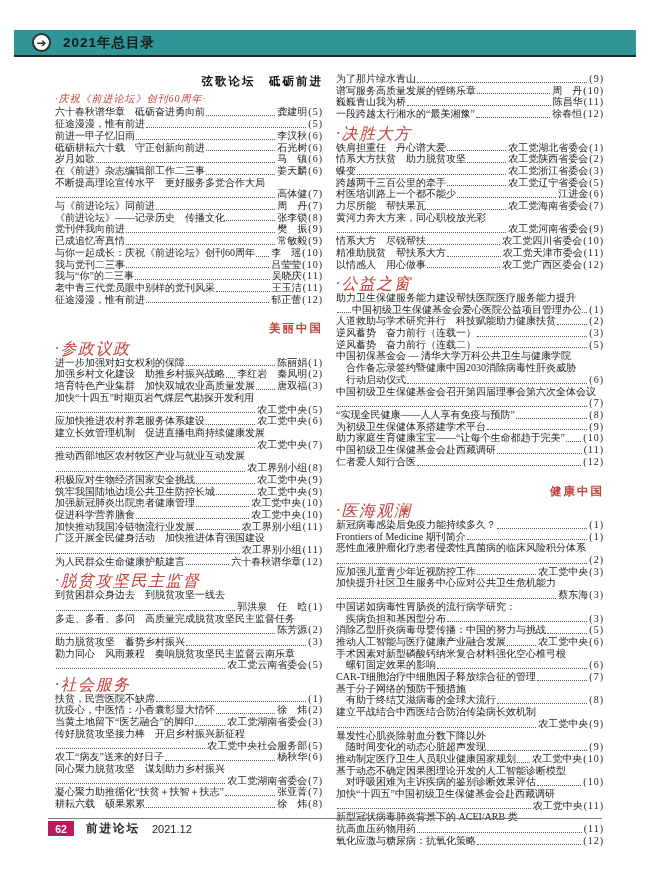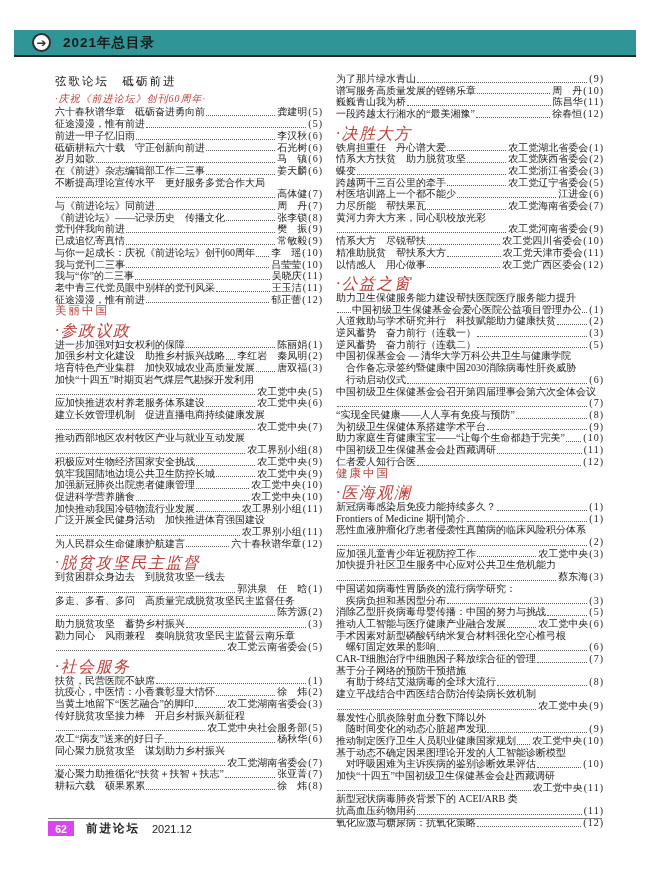--- a/index.html
+++ b/index.html
@@ -26,24 +26,24 @@
     margin-left:12px;font-weight:bold;font-size:13.5px;color:#14191a;
     font-family:"Liberation Sans","DejaVu Sans",sans-serif;letter-spacing:1px;
   }
   
   .cols{
     position:absolute;top:73px;left:55px;width:549px;
     display:flex;gap:13px;
   }
   .col{flex:1;min-width:0;font-size:10px;line-height:11.7px;}
   .sec-title{
-    text-align:left;font-weight:normal;font-size:11.5px;
+    text-align:right;font-weight:bold;font-size:11.5px;
     margin:3px 0 5px 0;letter-spacing:2px;color:#111;
   }
-  .sec-title.red{color:#c0403a;margin-top:0;}
+  .sec-title.red{color:#c0403a;margin-top:18px;}
   .center-sub{
     color:#c0403a;font-style:italic;
     font-size:10px;margin:1px 0 2px 0;letter-spacing:1px;
   }
   .sub{
     color:#c0403a;font-style:italic;font-size:16px;
     margin:8px 0 2px 0;letter-spacing:1.5px;
   }
   .entry{margin:0;}
   .row{display:flex;align-items:flex-end;white-space:nowrap;}
@@ -756,17 +756,17 @@
           <span class="t">氧化应激与糖尿病：抗氧化策略</span>
           <span class="dots"></span>
           <span class="pg">(12)</span>
         </div>
       </div>
     </div>
 </div>
 
 <div class="footer">
   <div class="footer-row">
-    <span class="page-badge" style="background: #d946ef; text-align: right;">62</span>
+    <span class="page-badge" style="background: #be185d; text-align: right;">62</span>
     <span class="mag-name">前进论坛</span>
     <span class="mag-issue">2021.12</span>
   </div>
 </div>
 
 </body></html>

